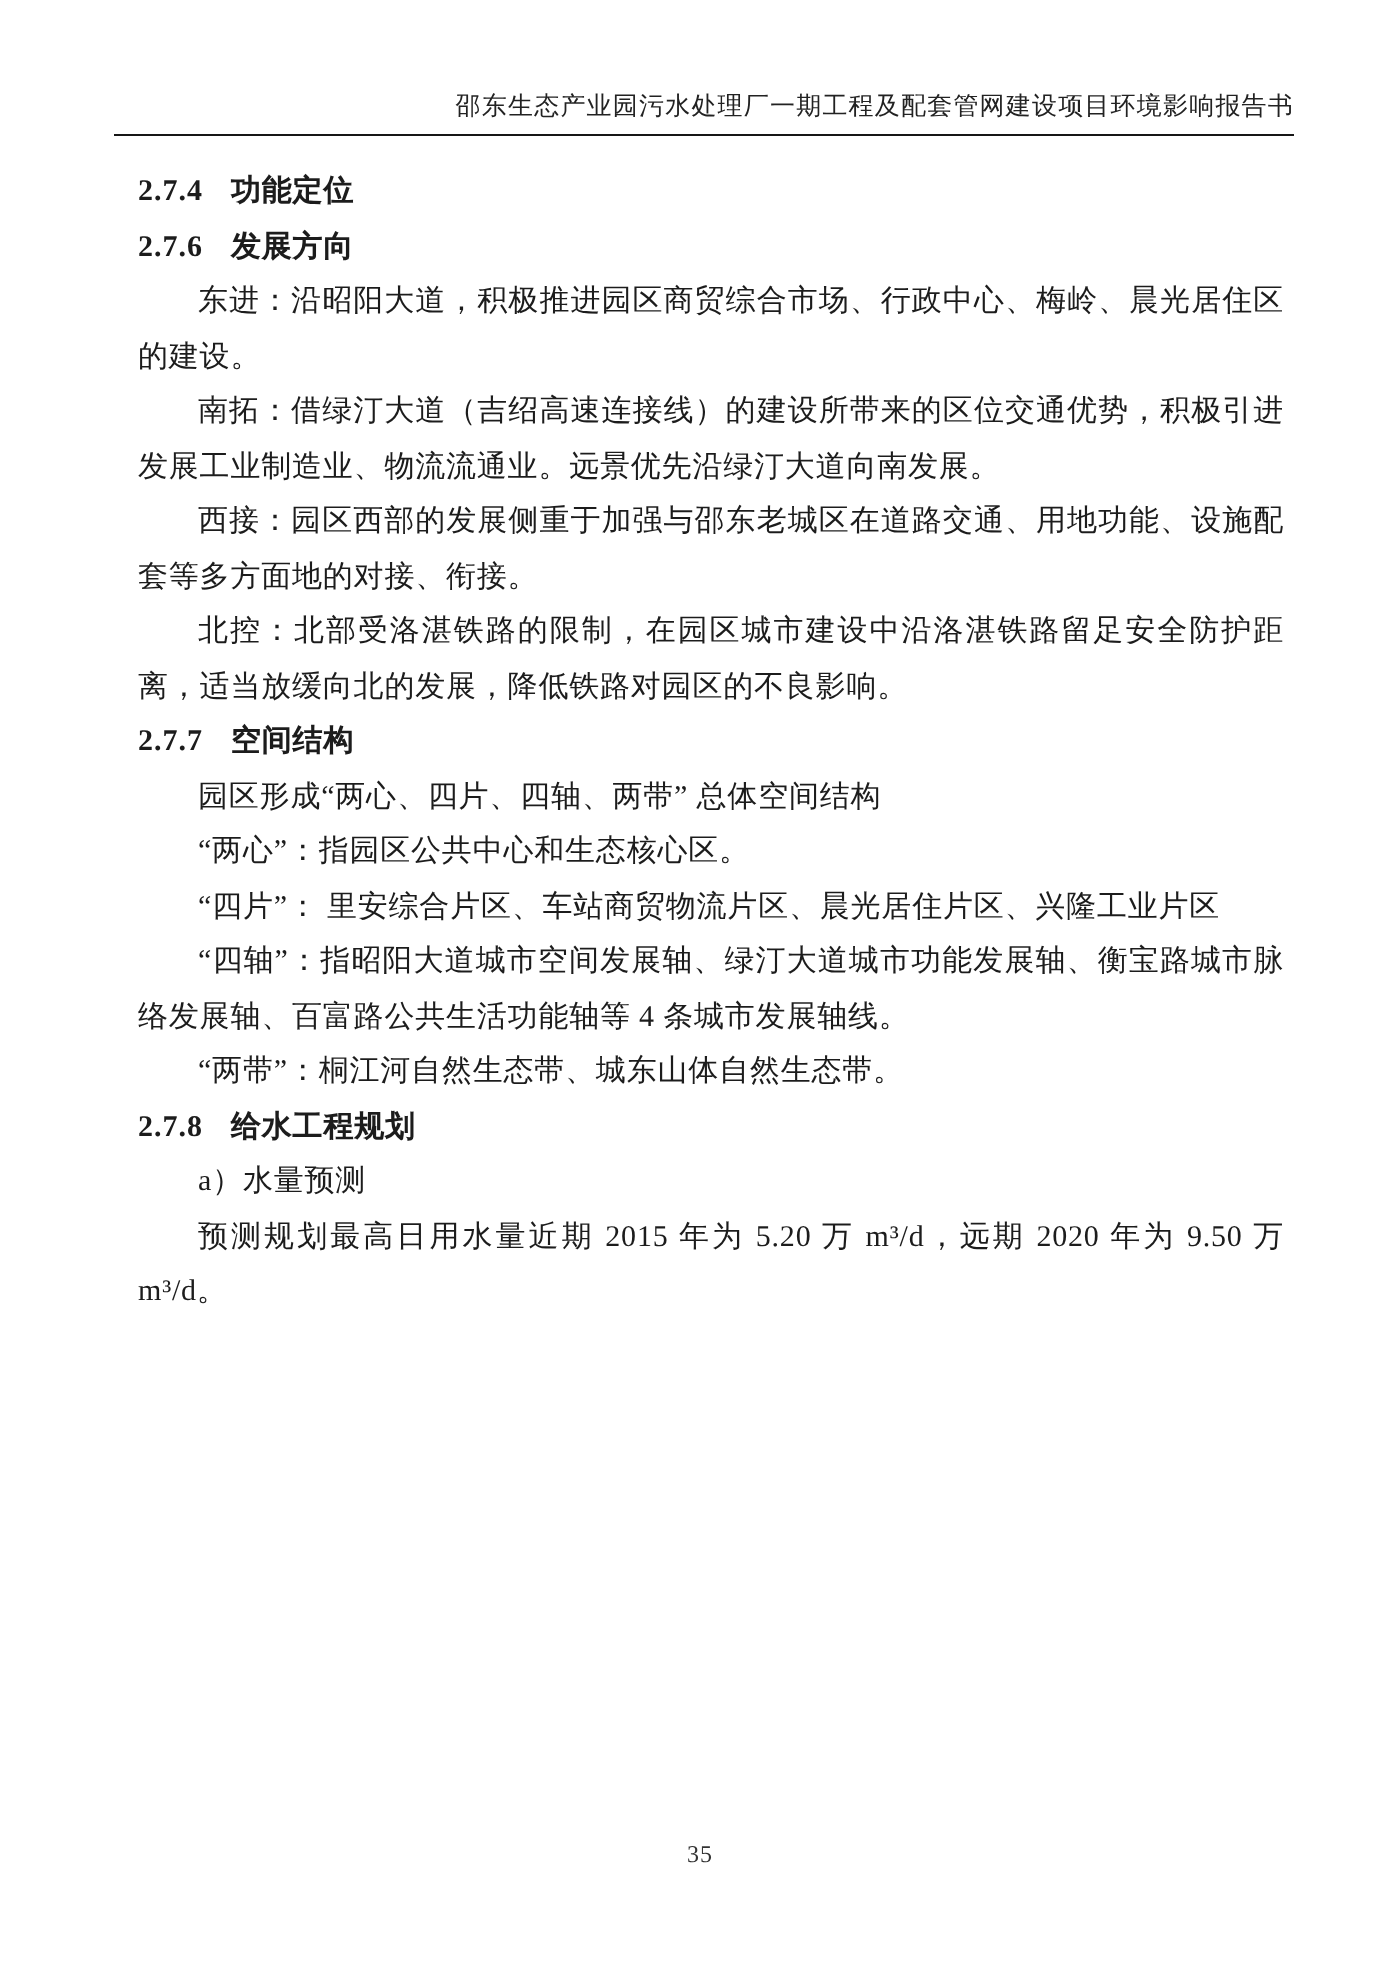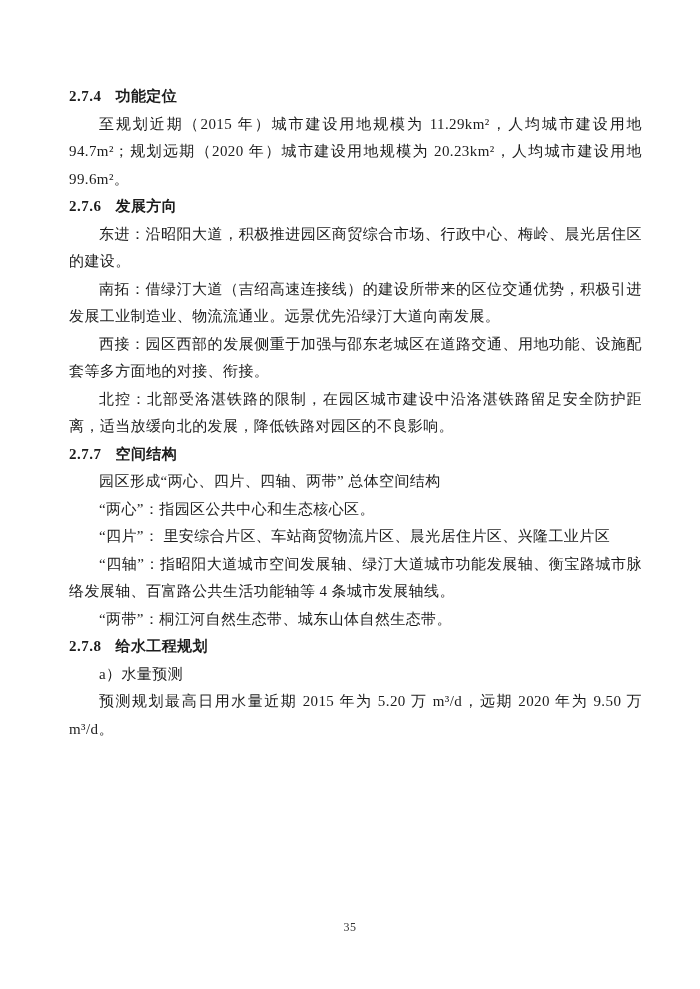--- a/index.html
+++ b/index.html
@@ -52,26 +52,28 @@
     font-size: 12px;
     color: #333;
     letter-spacing: 0.5px;
   }
 </style>
 </head>
 <body>
 
 <div class="page">
 
+  <div class="header">
+    <span>邵东生态产业园污水处理厂一期工程及配套管网建设项目环境影响报告书</span>
+  </div>
 
   <div class="content">
 
     <h2 class="heading"><span class="num">2.7.4</span><span>功能定位</span></h2>
 
-    <p class="para">至规划近期（2015 年）城市建设用地规模为 11.29km²，人均城市建设用地 94.7m²；规划远期（2020 年）城市建设用地规模为 20.23km²，人均城市建设用地 99.6m²。</p>
 
     <h2 class="heading"><span class="num">2.7.6</span><span>发展方向</span></h2>
     <p class="para">东进：沿昭阳大道，积极推进园区商贸综合市场、行政中心、梅岭、晨光居住区的建设。</p>
     <p class="para">南拓：借绿汀大道（吉绍高速连接线）的建设所带来的区位交通优势，积极引进发展工业制造业、物流流通业。远景优先沿绿汀大道向南发展。</p>
     <p class="para">西接：园区西部的发展侧重于加强与邵东老城区在道路交通、用地功能、设施配套等多方面地的对接、衔接。</p>
     <p class="para">北控：北部受洛湛铁路的限制，在园区城市建设中沿洛湛铁路留足安全防护距离，适当放缓向北的发展，降低铁路对园区的不良影响。</p>
 
     <h2 class="heading"><span class="num">2.7.7</span><span>空间结构</span></h2>
     <p class="para">园区形成“两心、四片、四轴、两带” 总体空间结构</p>
     <p class="para">“两心”：指园区公共中心和生态核心区。</p>

